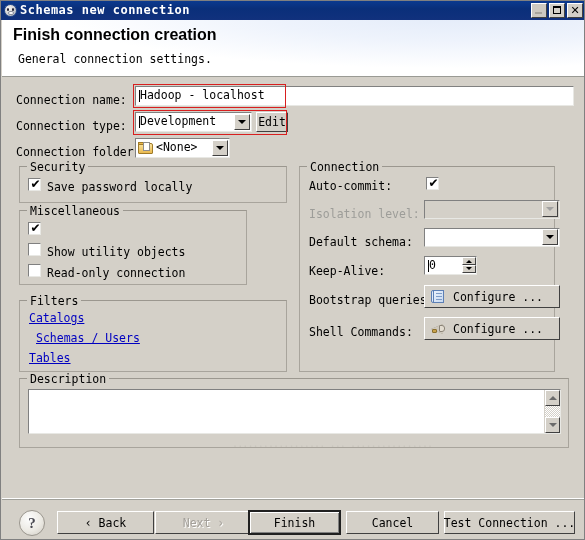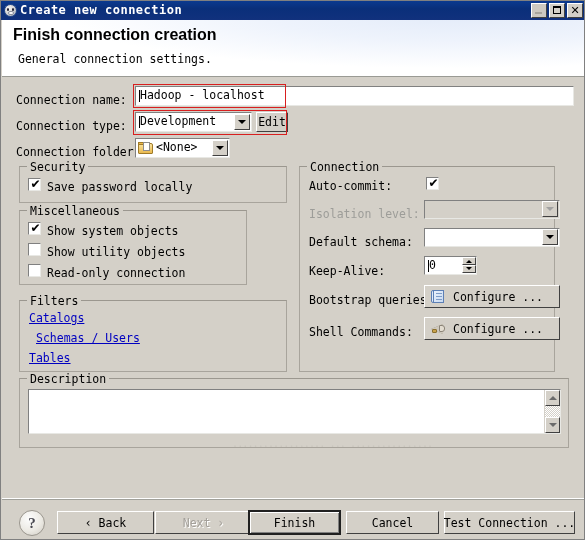--- a/index.html
+++ b/index.html
@@ -406,21 +406,21 @@
 
 <div id="app">
 
   <div class="titlebar">
     <div class="title-icon">
       <div class="circ"></div>
         <div class="eye1"></div>
         <div class="eye2"></div>
         <div class="muzzle"></div>
     </div>
-    <div class="title-text">Create new connection</div>
+    <div class="title-text">Schemas new connection</div>
     <div class="win-btns">
       <div class="win-btn disabled">
           <span class="wb-min"></span>
         </div>
       <div class="win-btn">
           <span class="wb-max"></span>
         </div>
       <div class="win-btn">
           <span class="wb-close">✕</span>
         </div>
@@ -473,21 +473,20 @@
       </span>
       <span class="lbl" style="left:27px; top:13px;">Save password locally</span>
     </div>
 
     <div class="group" style="left:17px; top:132px; width:228px; height:75px;">
       <span class="g-title">Miscellaneous</span>
 
       <span class="cb" style="left:8px; top:11px;">
         <span class="tick">✔</span>
       </span>
-      <span class="lbl" style="left:27px; top:13px;">Show system objects</span>
 
       <span class="cb" style="left:8px; top:32px;">
         <span class="tick"></span>
       </span>
       <span class="lbl" style="left:27px; top:34px;">Show utility objects</span>
 
       <span class="cb" style="left:8px; top:53px;">
         <span class="tick"></span>
       </span>
       <span class="lbl" style="left:27px; top:55px;">Read-only connection</span>

